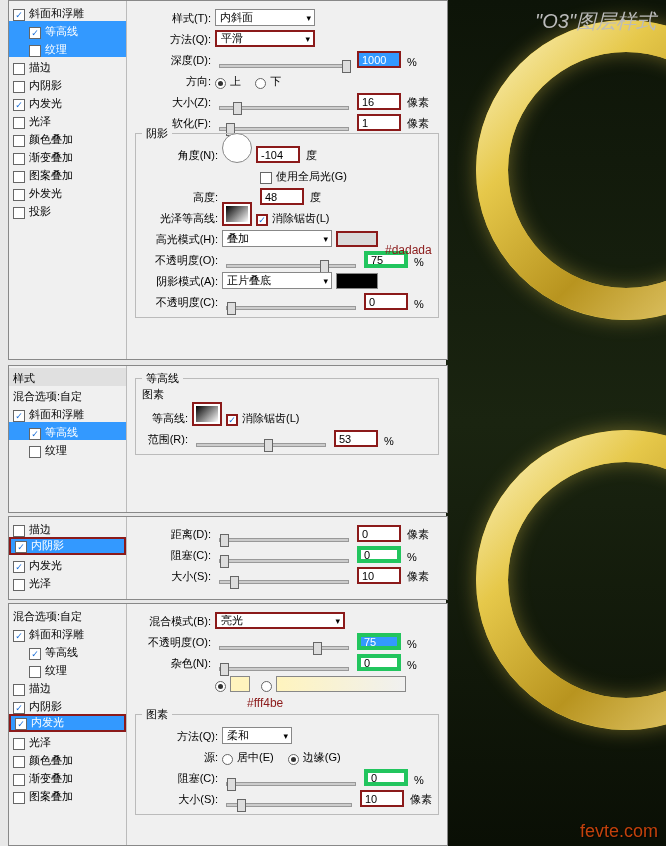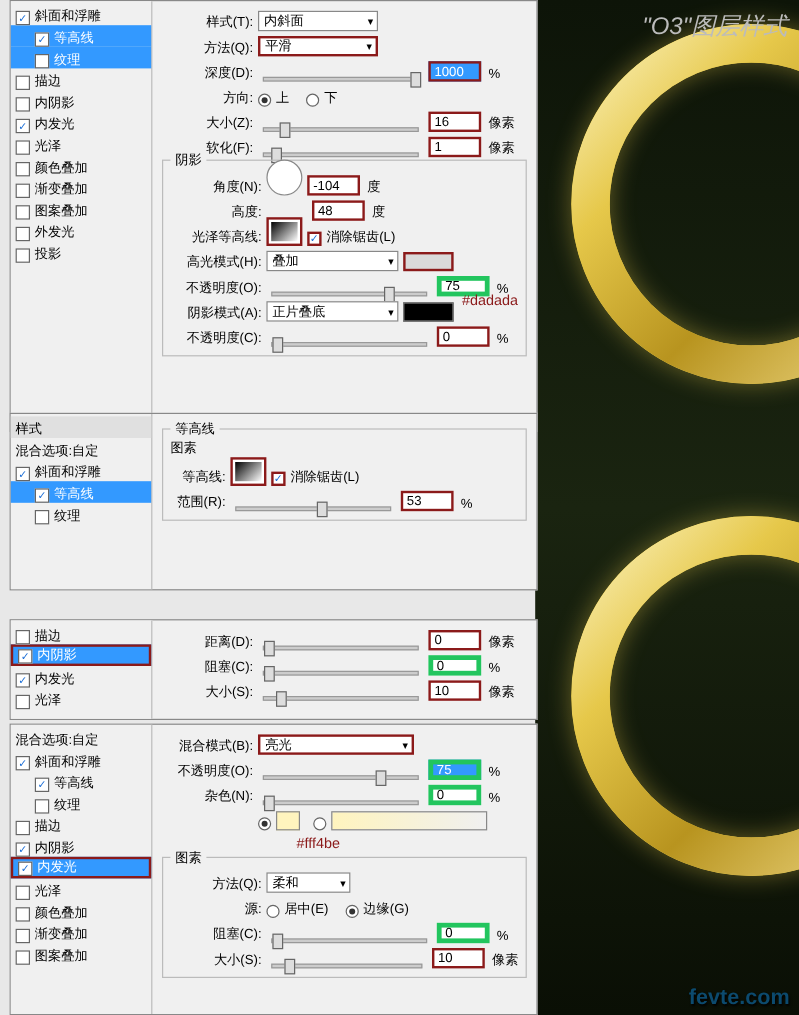--- a/index.html
+++ b/index.html
@@ -5,21 +5,21 @@
 *{box-sizing:border-box;margin:0;padding:0;font-family:"Microsoft YaHei",SimSun,sans-serif;font-size:11px}
 body{background:#e8e8e8;width:666px;height:846px;position:relative;overflow:hidden}
 .stage{position:absolute;left:0;top:0;width:666px;height:846px}
 .ring-bg{position:absolute;right:0;top:0;width:220px;height:846px;background:linear-gradient(180deg,#0d1408 0%,#1a2410 50%,#0a0f05 100%)}
 .ring{position:absolute;right:-110px;width:300px;height:300px;border:32px solid #e6c84a;border-radius:50%;filter:drop-shadow(0 0 10px rgba(230,200,74,.4))}
 .ring::before{content:"";position:absolute;inset:-32px;border-radius:50%;border:32px solid transparent;background:linear-gradient(135deg,#fff9d0 0%,#e6c84a 30%,#b8941f 60%,#f5e090 100%) border-box;-webkit-mask:linear-gradient(#fff 0 0) padding-box,linear-gradient(#fff 0 0);-webkit-mask-composite:xor;mask-composite:exclude}
 .r1{top:20px}
 .r2{top:430px}
 .panel{position:absolute;background:#f0f0f0;border:1px solid #888;display:flex}
 .p1{left:8px;top:0;width:440px;height:360px}
-.p2{left:8px;top:344px;width:440px;height:148px}
+.p2{left:8px;top:365px;width:440px;height:148px}
 .p3{left:8px;top:516px;width:440px;height:84px}
 .p4{left:8px;top:603px;width:440px;height:243px}
 .sidebar{width:118px;background:#f0f0f0;border-right:1px solid #bbb;padding:2px 0}
 .sb-row{display:flex;align-items:flex-end;height:18px;padding:0 4px;gap:4px;cursor:pointer}
 .sb-row.hdr{background:#e0e0e0}
 .sb-row.sel{background:#3399ff;color:#fff}
 .sb-row.sub{padding-left:20px}
 .cb{width:12px;height:12px;border:1px solid #666;background:#fff;display:inline-flex;align-items:center;justify-content:center;font-size:9px;color:#1a6dd6}
 .cb.on::before{content:"✓"}
 .content{flex:1;padding:4px 8px;position:relative}
@@ -39,21 +39,21 @@
 .radio{width:11px;height:11px;border:1px solid #666;border-radius:50%;background:#fff;display:inline-block;position:relative}
 .radio.on::after{content:"";position:absolute;inset:2px;background:#333;border-radius:50%}
 .swatch{width:42px;height:16px;border:1px solid #888}
 .swatch.hl{border:2px solid #8b1a1a}
 .contour-box{width:30px;height:24px;border:1px solid #888;background:#fff;position:relative}
 .contour-box.hl{border:2px solid #8b1a1a}
 .contour-box::before{content:"";position:absolute;inset:2px;background:linear-gradient(135deg,#000 0%,#fff 100%)}
 .dial{width:30px;height:30px;border:1px solid #888;border-radius:50%;background:#fff;position:relative}
 .header-title{position:absolute;top:8px;right:10px;color:#bbb;font-size:20px;font-style:italic;z-index:10}
 .anno{position:absolute;color:#8b1a1a;font-size:12px;font-weight:normal}
-.watermark{position:absolute;bottom:4px;right:8px;color:#0c4a6e;font-size:18px;font-weight:bold;text-shadow:1px 1px 2px #000;z-index:10}
+.watermark{position:absolute;bottom:4px;right:8px;color:#c2410c;font-size:18px;font-weight:normal;text-shadow:1px 1px 2px #000;z-index:10}
 .red-box{border:2px solid #8b1a1a!important}
 .grad-bar{width:130px;height:16px;border:1px solid #888;background:repeating-conic-gradient(#ccc 0 25%,#fff 0 50%) 0 0/8px 8px}
 .grad-bar.g{background:linear-gradient(90deg,#fff4be,rgba(255,244,190,0))}
 </style>
 </head>
 <body>
 
 <div class="stage">
 <div class="ring-bg">
   <div class="ring r1"></div>
@@ -161,20 +161,26 @@
       <span class="grp-title">阴影</span>
       <div class="row">
             <span class="lbl">角度(N):</span>
             <div class="dial"></div>
             <div class="numbox hl">
               <span>-104</span>
             </div>
             <span class="unit">度</span>
           </div>
       <div class="row">
+            <span class="lbl"></span>
+            <span style="width:34px"></span>
+            <span class="cb"></span>
+            <span>使用全局光(G)</span>
+          </div>
+      <div class="row">
             <span class="lbl">高度:</span>
             <span style="width:34px"></span>
             <div class="numbox hl">
               <span>48</span>
             </div>
             <span class="unit">度</span>
           </div>
       <div class="row">
             <span class="lbl">光泽等高线:</span>
             <div class="contour-box hl"></div>

